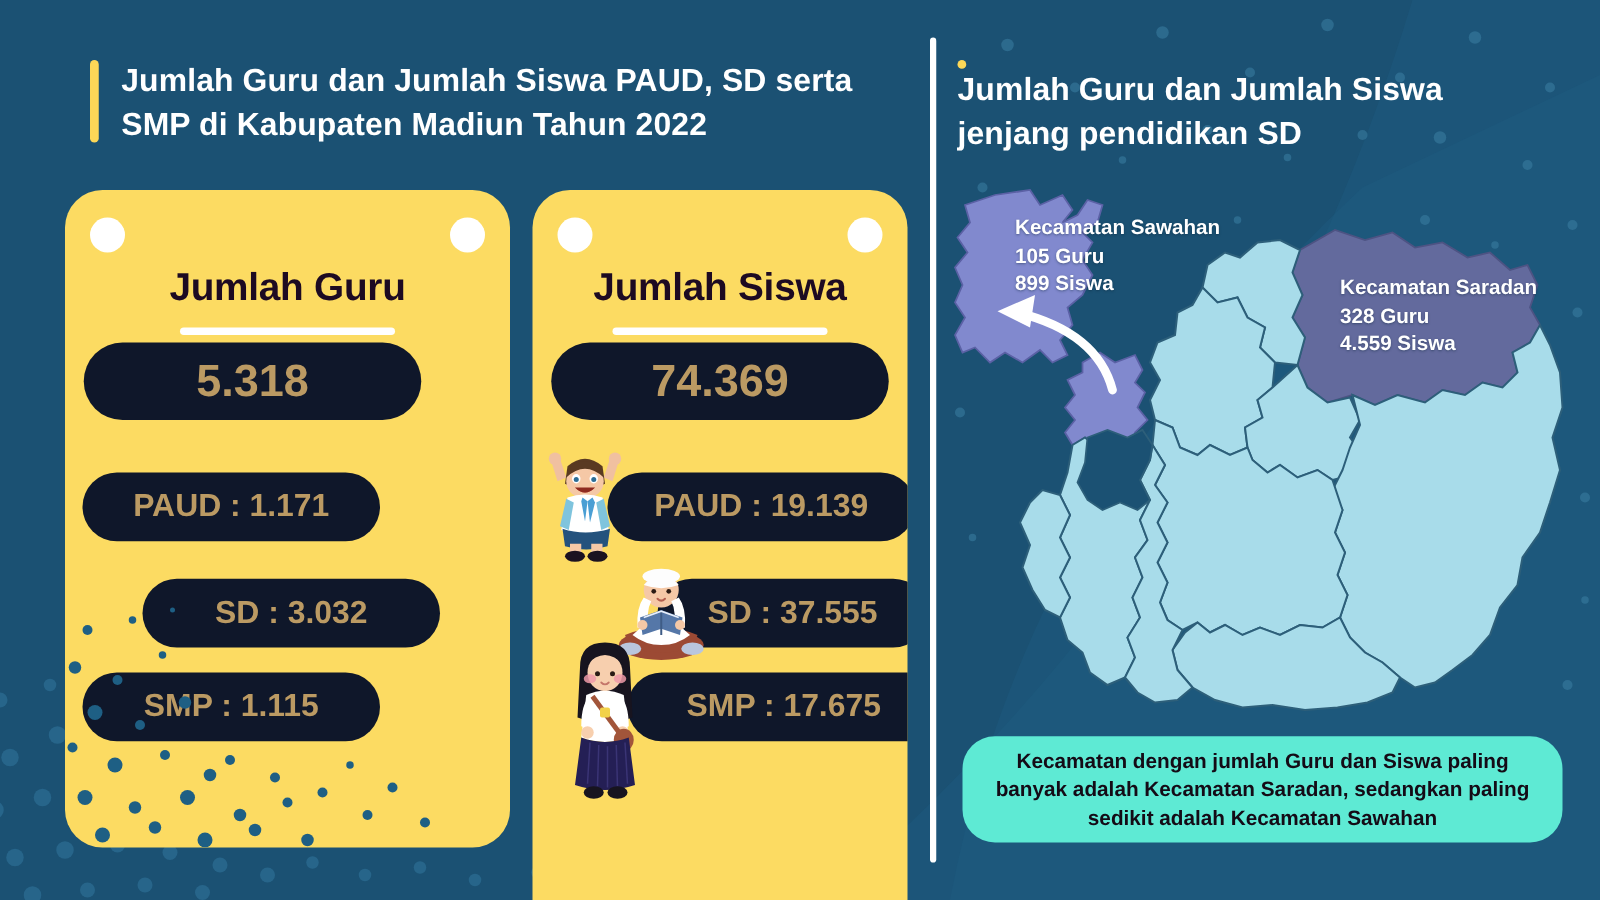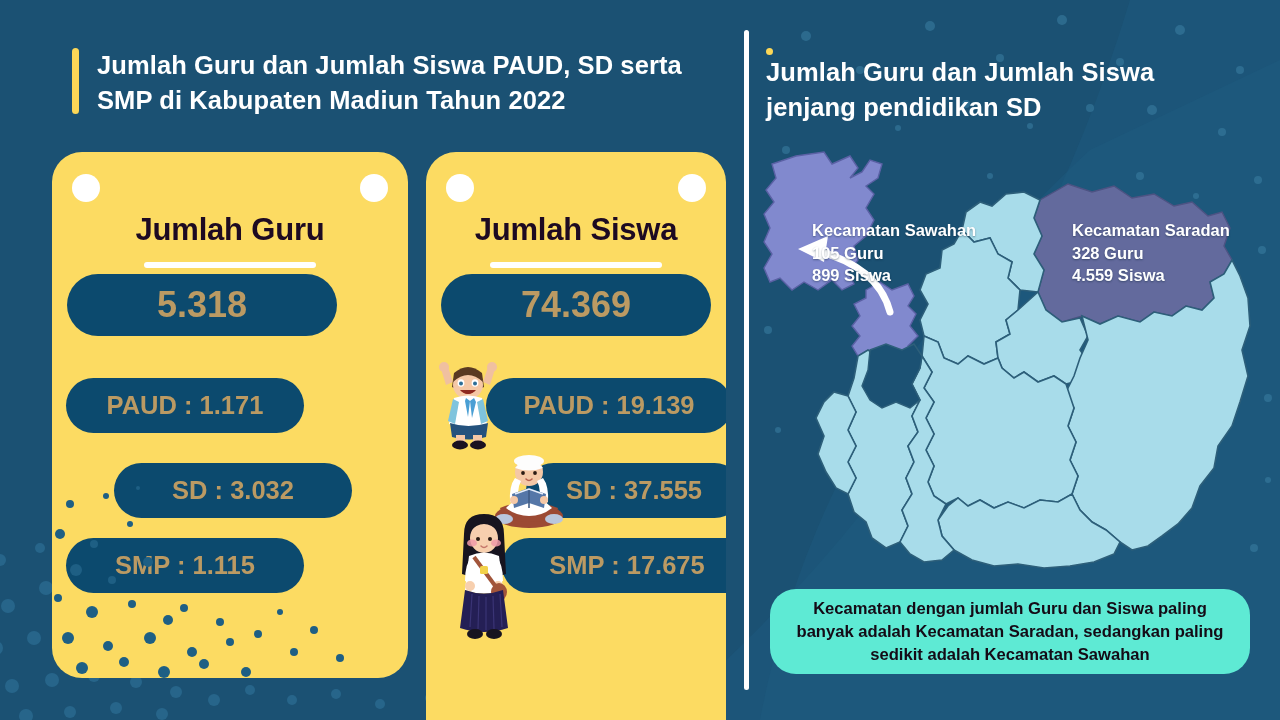--- a/index.html
+++ b/index.html
@@ -56,21 +56,21 @@
   .punch.l { left: 20px; } .punch.r { right: 20px; }
   .card-title {
     position: absolute; top: 60px; left: 0; right: 0; text-align: center;
     font-size: 31px; font-weight: bold; color: #1d0a22; letter-spacing: -0.2px;
   }
   .card-rule {
     position: absolute; top: 110px; left: 50%; transform: translateX(-50%);
     width: 172px; height: 6px; background: #ffffff; border-radius: 3px;
   }
   .pill {
-    position: absolute; background: #0c4a6e; border-radius: 40px;
+    position: absolute; background: #0f172a; border-radius: 40px;
     display: flex; align-items: center; justify-content: center;
     color: #bb9a63; font-weight: bold; white-space: nowrap;
   }
   .pill.big { height: 62px; font-size: 36px; }
   .pill.sub { height: 55px; font-size: 25.5px; }
 
   
   #g-total { left: 15px;  top: 122px; width: 270px; }
   #g-paud  { left: 14px;  top: 226px; width: 238px; }
   #g-sd    { left: 62px;  top: 311px; width: 238px; }
@@ -88,21 +88,21 @@
   #kid-quran { left: 490px; top: 448px; width: 78px;  height: 82px;  z-index: 5; }
   #kid-girl  { left: 448px; top: 510px; width: 72px;  height: 132px; z-index: 5; }
 
   
   #map { position: absolute; left: 762px; top: 150px; width: 510px; height: 420px; }
 
   .map-label {
     position: absolute; color: #ffffff; font-weight: bold;
     font-size: 16.5px; line-height: 22.5px; text-shadow: 0 1px 2px rgba(10,35,55,.45);
   }
-  #label-sawahan { left: 812px; top: 171px; margin-top: 48px; }
+  #label-sawahan { left: 812px; top: 171px; }
   #label-saradan { left: 1072px; top: 219px; }
 
   
   #note {
     position: absolute; left: 770px; top: 589px; width: 480px; height: 85px;
     background: #5eead4; border-radius: 26px;
     display: flex; align-items: center; justify-content: center;
     padding: 0 14px;
   }
   #note .note-text {

